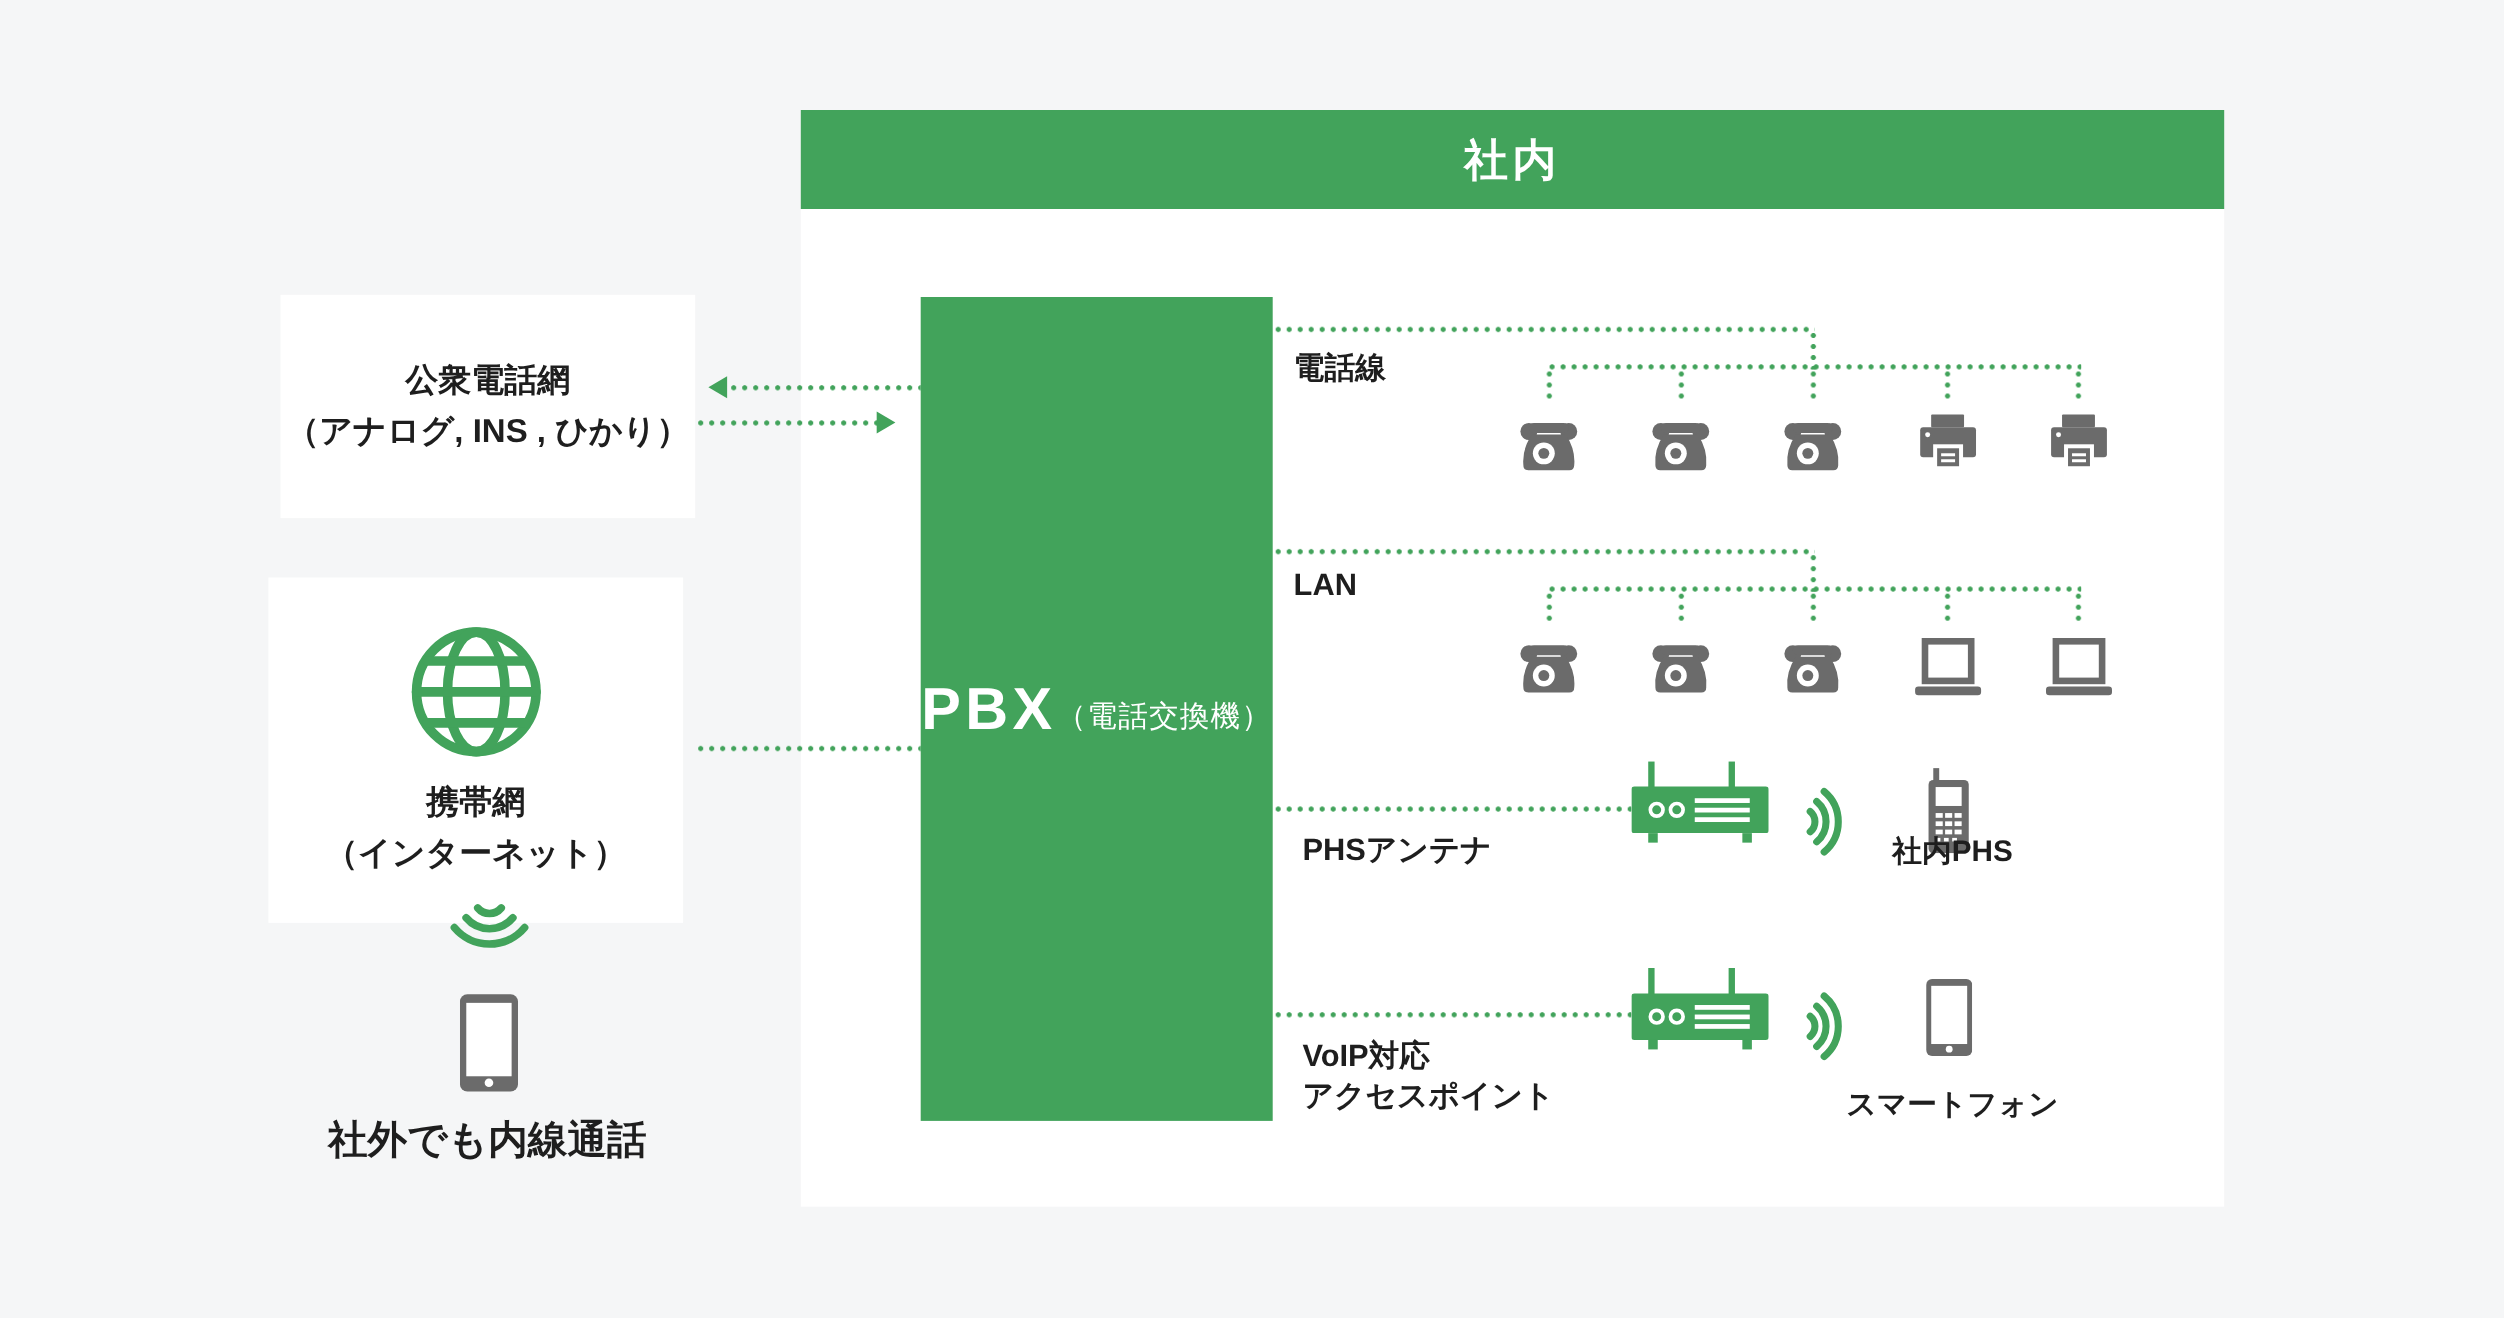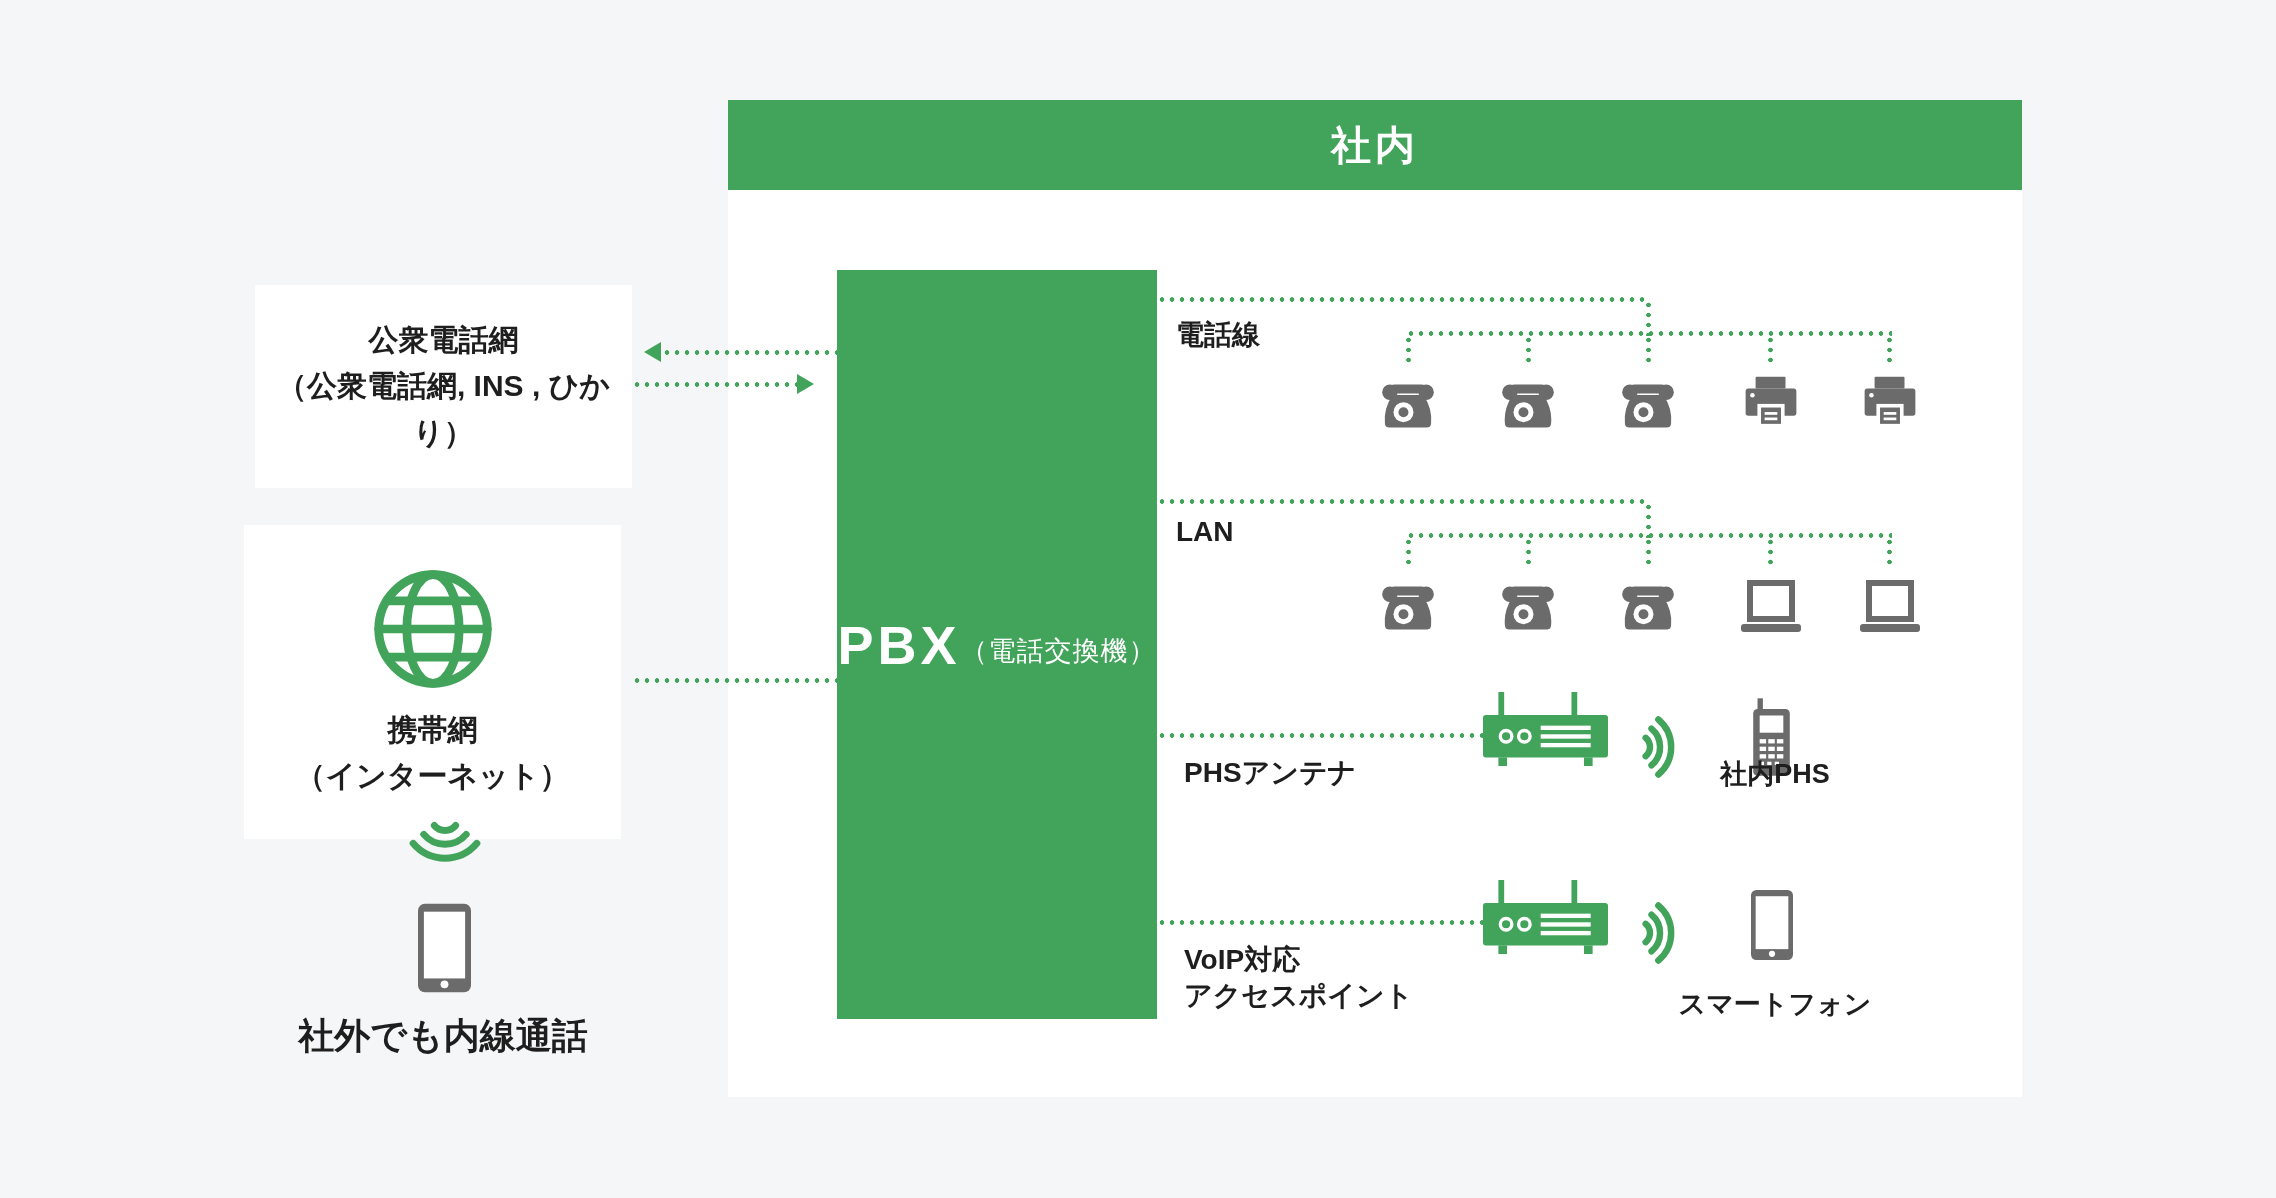--- a/index.html
+++ b/index.html
@@ -125,23 +125,23 @@
         </g>
       </symbol>
     </defs>
   </svg>
 
   <div class="shanai-head">
     <span>社内</span>
   </div>
   <div class="shanai-body panel"></div>
 
-  <div class="whitebox" style="left:255px;top:285px;width:377px;height:203px;">
+  <div class="whitebox" style="left:255px;top:268px;width:377px;height:203px;">
     <div>公衆電話網</div>
-    <div>（公衆電話網, INS , ひかり）</div>
+    <div>（アナログ, INS , ひかり）</div>
   </div>
 
   <div class="whitebox" style="left:244px;top:525px;width:377px;height:314px;">
     <svg class="icon" style="position:static;margin-bottom:14px;" width="128" height="128">
         <use href="#sym-globe"></use>
       </svg>
     <div>携帯網</div>
     <div>（インターネット）</div>
   </div>
 

